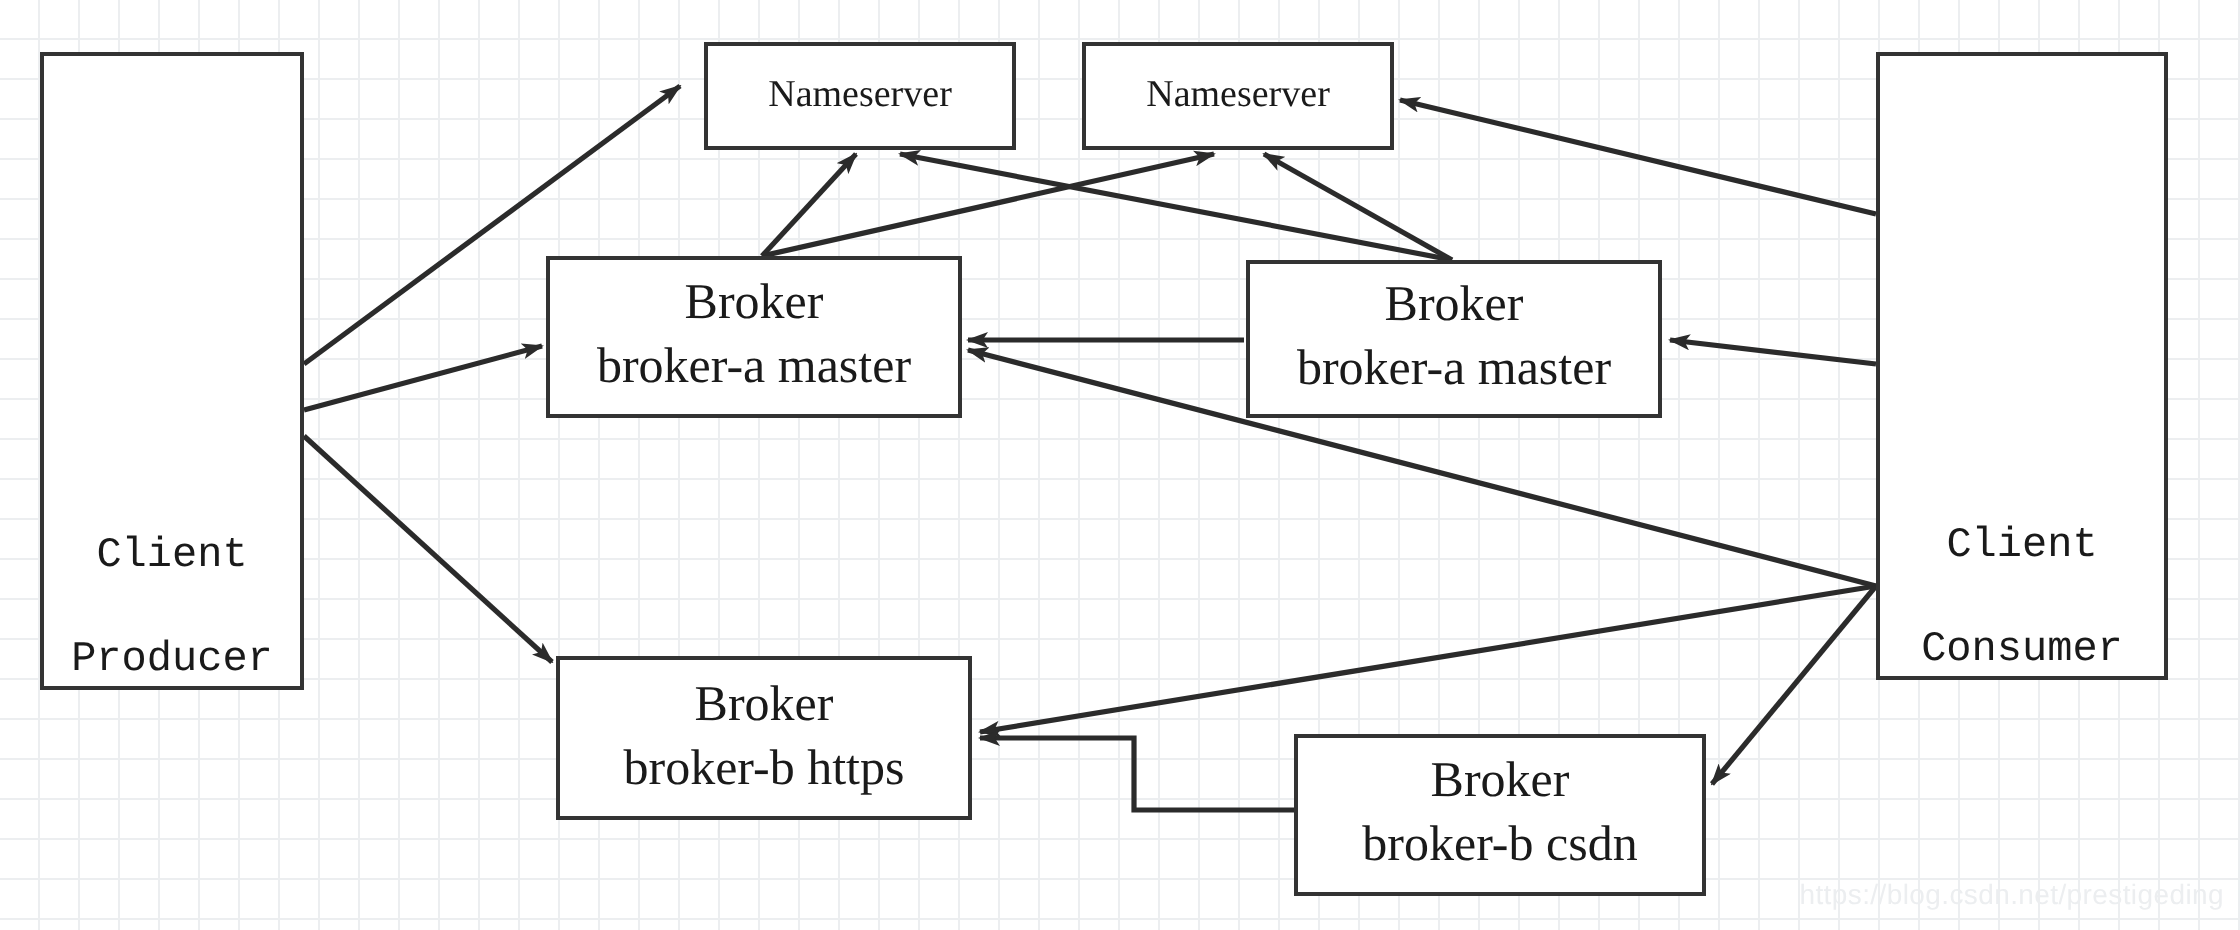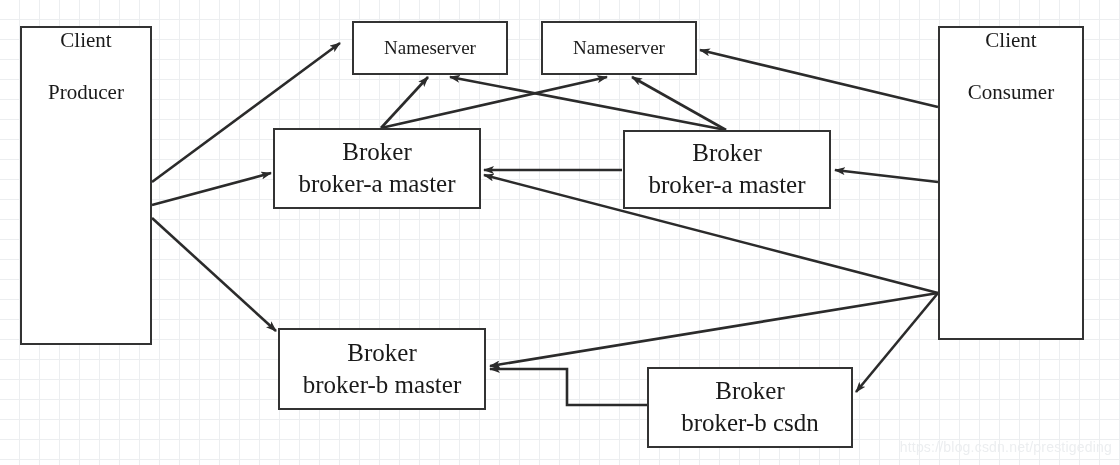--- a/index.html
+++ b/index.html
@@ -30,21 +30,21 @@
     align-items: center;
     justify-content: center;
     color: #1a1a1a;
     z-index: 3;
   }
   .node .ln {
     display: block;
     white-space: nowrap;
     line-height: 1.15;
   }
-  .node.big { justify-content: flex-start; }
+  .node.big { justify-content: flex-end; font-family: Liberation Mono, monospace; }
   .node.big .ln { font-size: 21px; }
   .node.big .ln.sp { margin-top: 28px; }
   .node.small .ln { font-size: 25px; }
   .node.small .ln.second { margin-top: 3px; }
   .node.ns .ln { font-size: 19px; }
 
   svg.edges {
     position: absolute;
     left: 0;
     top: 0;
@@ -131,21 +131,21 @@
     <span class="ln second">broker-a master</span>
   </div>
 
   <div class="node small" style="left:623px; top:130px; width:208px; height:79px;">
     <span class="ln">Broker</span>
     <span class="ln second">broker-a master</span>
   </div>
 
   <div class="node small" style="left:278px; top:328px; width:208px; height:82px;">
     <span class="ln">Broker</span>
-    <span class="ln second">broker-b master</span>
+    <span class="ln second">broker-b https</span>
   </div>
 
   <div class="node small" style="left:647px; top:367px; width:206px; height:81px;">
     <span class="ln">Broker</span>
     <span class="ln second">broker-b csdn</span>
   </div>
 
   <div class="watermark">https://blog.csdn.net/prestigeding</div>
 </div>
 

